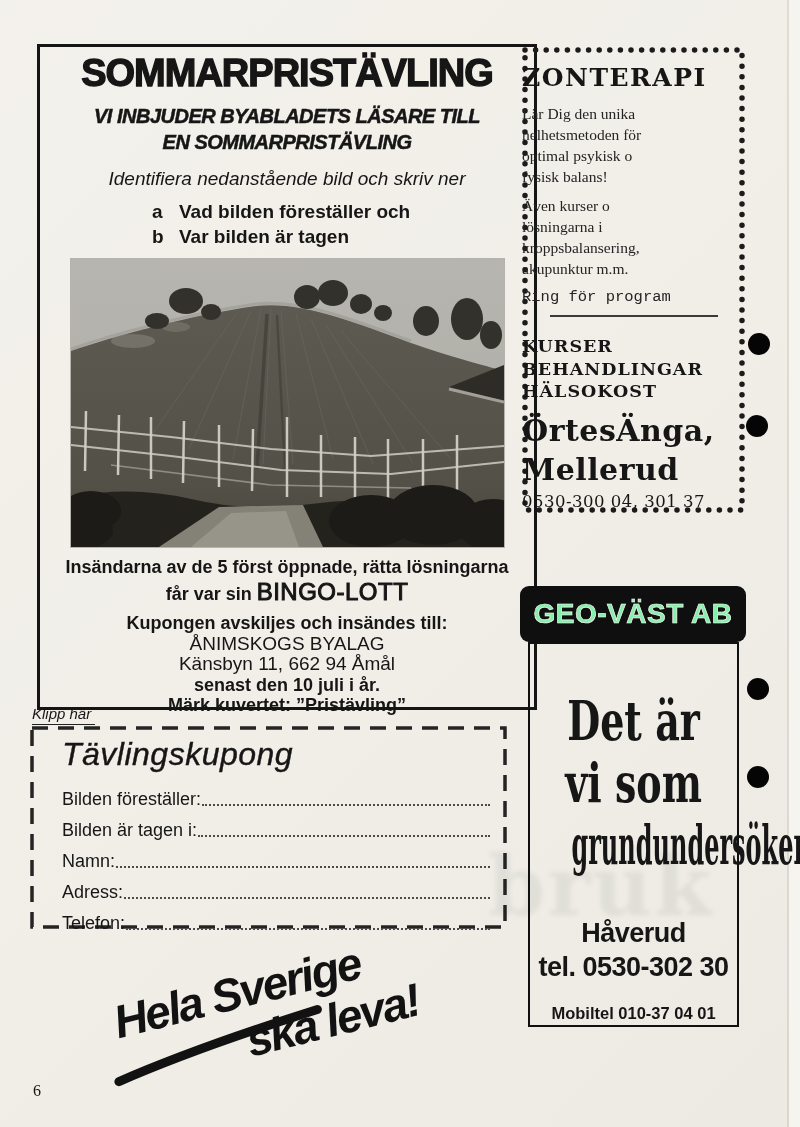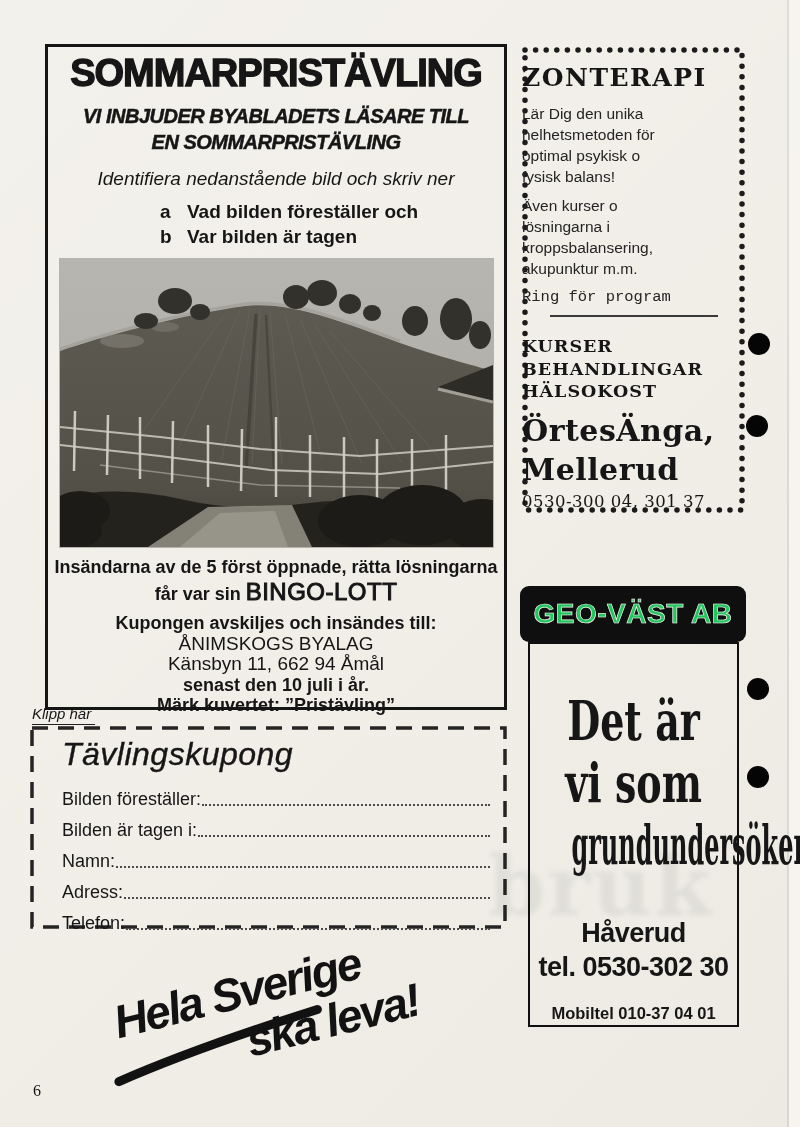--- a/index.html
+++ b/index.html
@@ -9,21 +9,21 @@
     font-family:"Liberation Sans",sans-serif;color:#161616;overflow:hidden;
   }
   .scan-edge{position:absolute;top:0;right:11px;width:2px;height:100%;background:rgba(0,0,0,0.08);}
   .scan-strip{position:absolute;top:0;right:0;width:11px;height:100%;background:#f6f4ef;}
   .ghost{
     position:absolute;left:488px;top:838px;font-family:"DejaVu Serif",serif;font-weight:bold;
     font-size:82px;color:#76847a;opacity:0.12;filter:blur(2px);letter-spacing:2px;z-index:1;
   }
   
   .main-box{
-    position:absolute;left:45px;top:44px;width:462px;height:666px;box-sizing:border-box;
+    position:absolute;left:37px;top:44px;width:500px;height:666px;box-sizing:border-box;
     border:3px solid #151515;z-index:2;text-align:center;
   }
   .main-title{
     margin-top:6px;font-size:38px;font-weight:bold;letter-spacing:-1px;line-height:40px;
     -webkit-text-stroke:1.3px #151515;
   }
   .invite{margin-top:10px;font-size:20px;font-weight:bold;font-style:italic;line-height:26px;
     letter-spacing:-0.5px;-webkit-text-stroke:0.5px #151515;}
   .instruction{margin-top:12px;font-size:19px;font-style:italic;line-height:24px;}
   .ab-list{margin:8px 0 0 112px;text-align:left;}
@@ -34,33 +34,33 @@
   .caption2{font-size:18px;font-weight:bold;line-height:25px;}
   .bingo{font-size:24px;font-weight:normal;-webkit-text-stroke:1px #151515;letter-spacing:0.5px;}
   .send-block{margin-top:6px;line-height:20.5px;}
   .send-intro,.send-deadline,.send-envelope{font-size:18px;font-weight:bold;}
   .send-org,.send-addr{font-size:19px;font-weight:normal;}
   
   .zon-box{position:absolute;left:522px;top:47px;width:223px;height:466px;z-index:2;text-align:left;}
   .zon-border{position:absolute;left:0;top:0;width:100%;height:100%;}
   .zon-content{position:relative;padding-top:14px;}
   .zon-title{font-family:"DejaVu Serif",serif;font-weight:bold;font-size:25px;letter-spacing:1.5px;line-height:34px;}
-  .zon-para{margin-top:8px;font-family:Liberation Sans, sans-serif;font-size:15.5px;line-height:21px;color:#242424;}
+  .zon-para{margin-top:8px;font-family:Liberation Serif, serif;font-size:15.5px;line-height:21px;color:#242424;}
   .zon-ring{margin-top:8px;font-family:"Liberation Mono",monospace;font-size:15.5px;line-height:21px;color:#242424;}
   .zon-hr{width:168px;border:none;border-top:2px solid #3a3a3a;margin:7px auto 0;}
   .zon-services{margin-top:18px;font-family:"DejaVu Serif",serif;font-weight:bold;font-size:17.5px;
     line-height:22.5px;letter-spacing:1px;}
   .zon-name{margin-top:8px;font-family:"DejaVu Serif",serif;font-weight:bold;font-size:30px;line-height:39px;letter-spacing:0.5px;}
   .zon-phone{margin-top:3px;font-family:"DejaVu Serif",serif;font-size:16.5px;letter-spacing:0.5px;}
   
   .punch{position:absolute;width:22px;height:22px;border-radius:50%;background:#050505;z-index:3;}
   
   .geo-header{
     position:absolute;left:520px;top:586px;width:226px;height:56px;background:#0f0f0f;border-radius:9px;
-    color:#22c55e;font-size:28px;font-weight:bold;letter-spacing:0.5px;line-height:56px;text-align:center;
+    color:#86efac;font-size:28px;font-weight:bold;letter-spacing:0.5px;line-height:56px;text-align:center;
     z-index:2;-webkit-text-stroke:0.7px #f6f4ef;
   }
   .geo-box{
     position:absolute;left:528px;top:642px;width:211px;height:385px;box-sizing:border-box;
     border:2.5px solid #101010;z-index:2;text-align:center;
   }
   .geo-slogan{margin-top:46px;}
   .geo-slogan-line{
     font-family:"DejaVu Serif",serif;font-weight:bold;font-size:40px;line-height:62px;white-space:nowrap;
     transform:scale(0.95,1.35);

